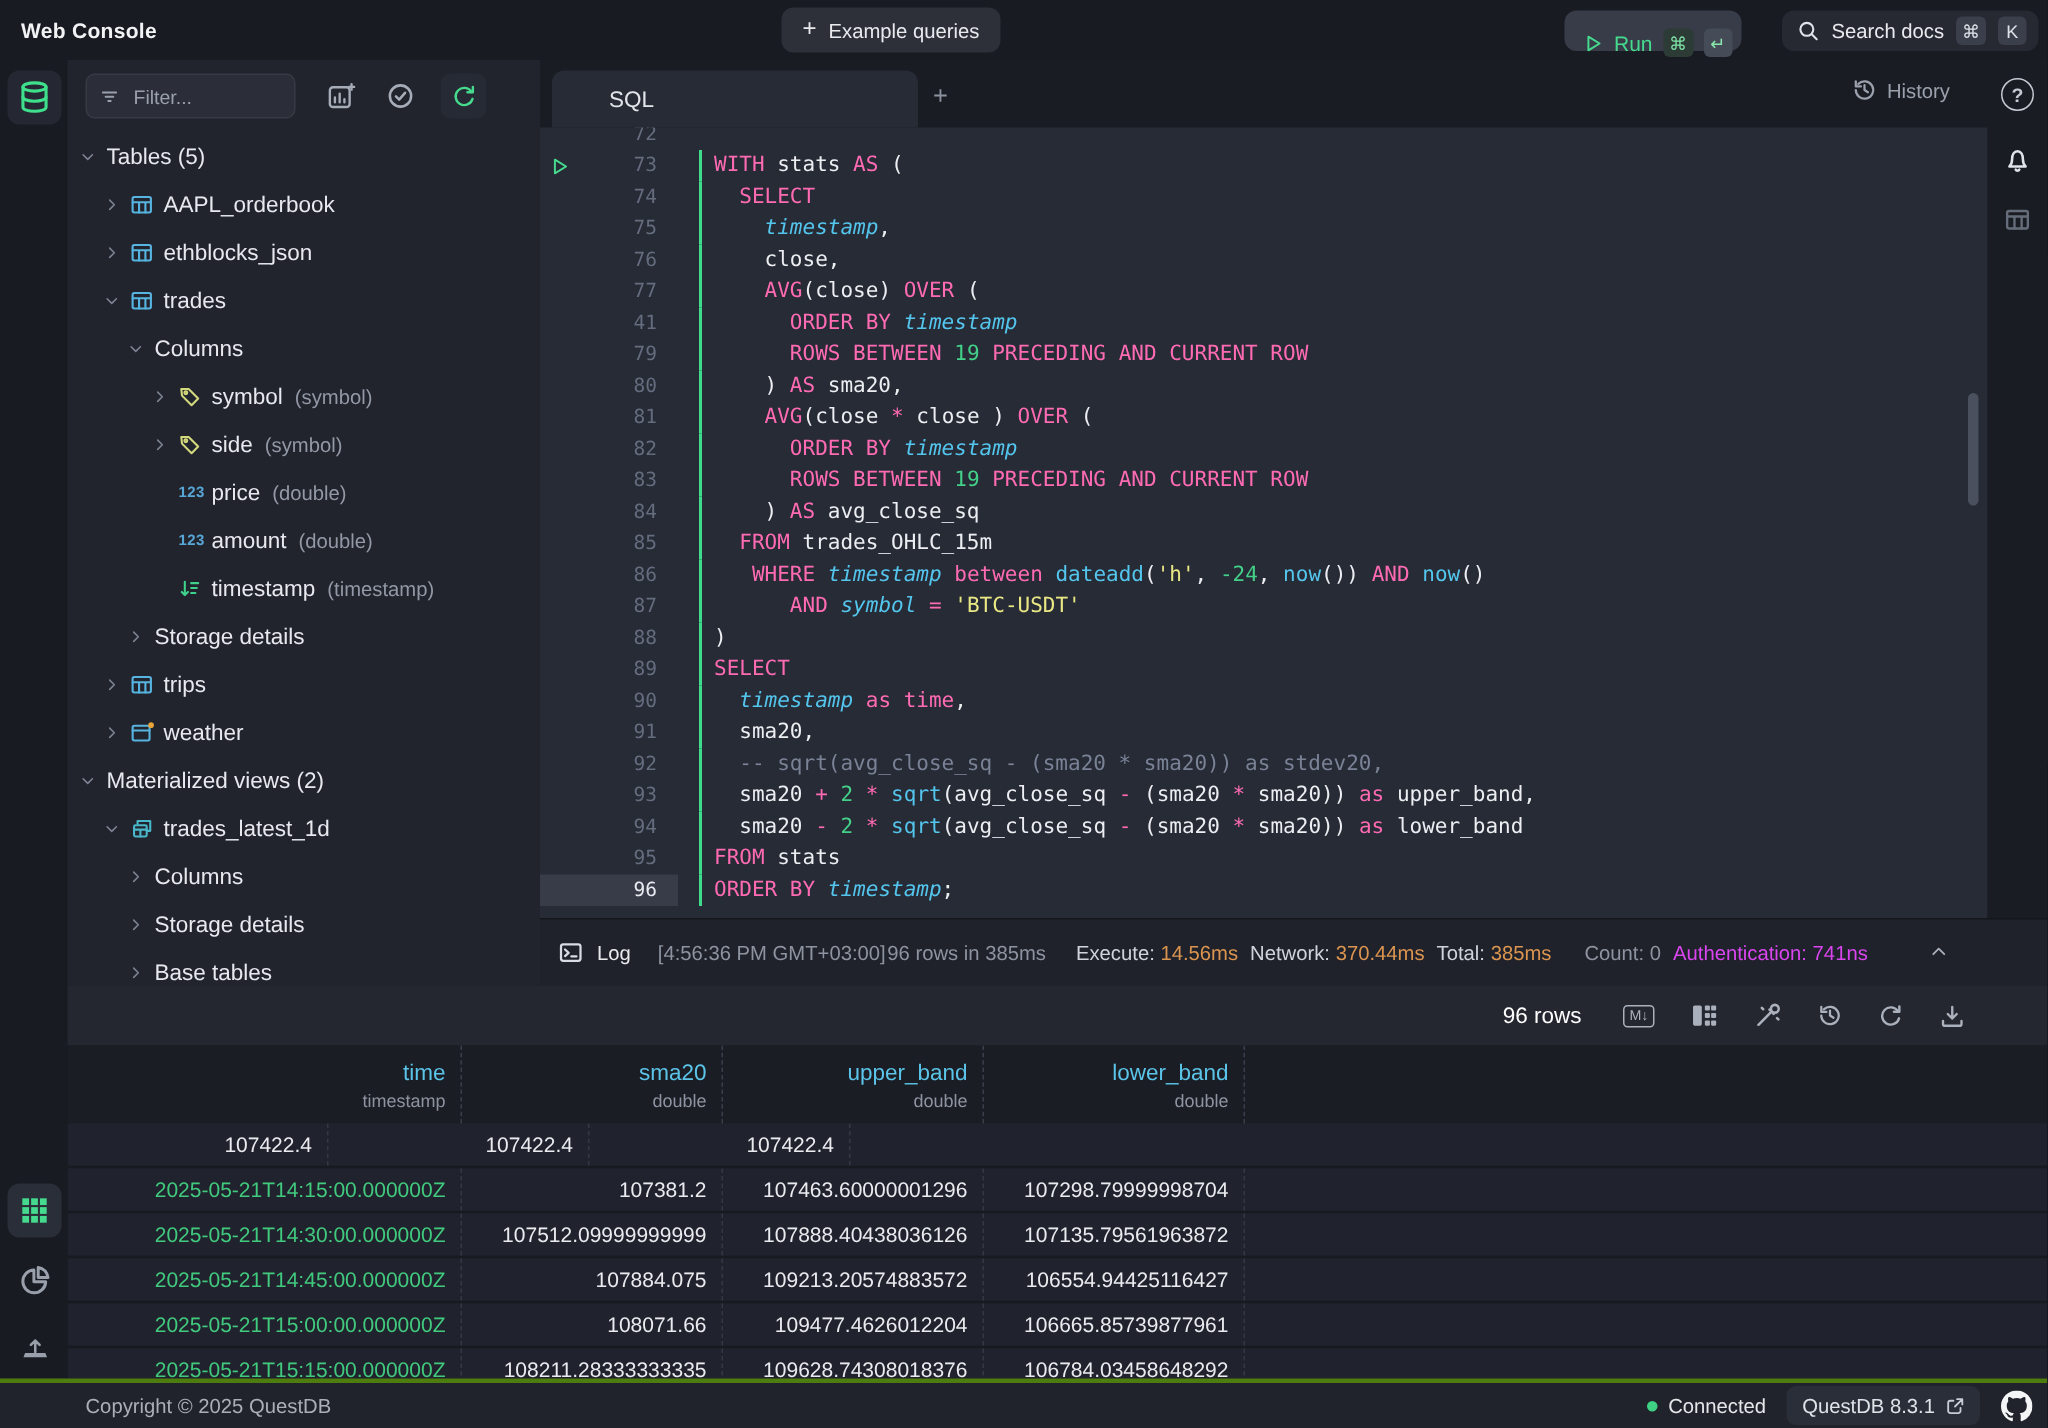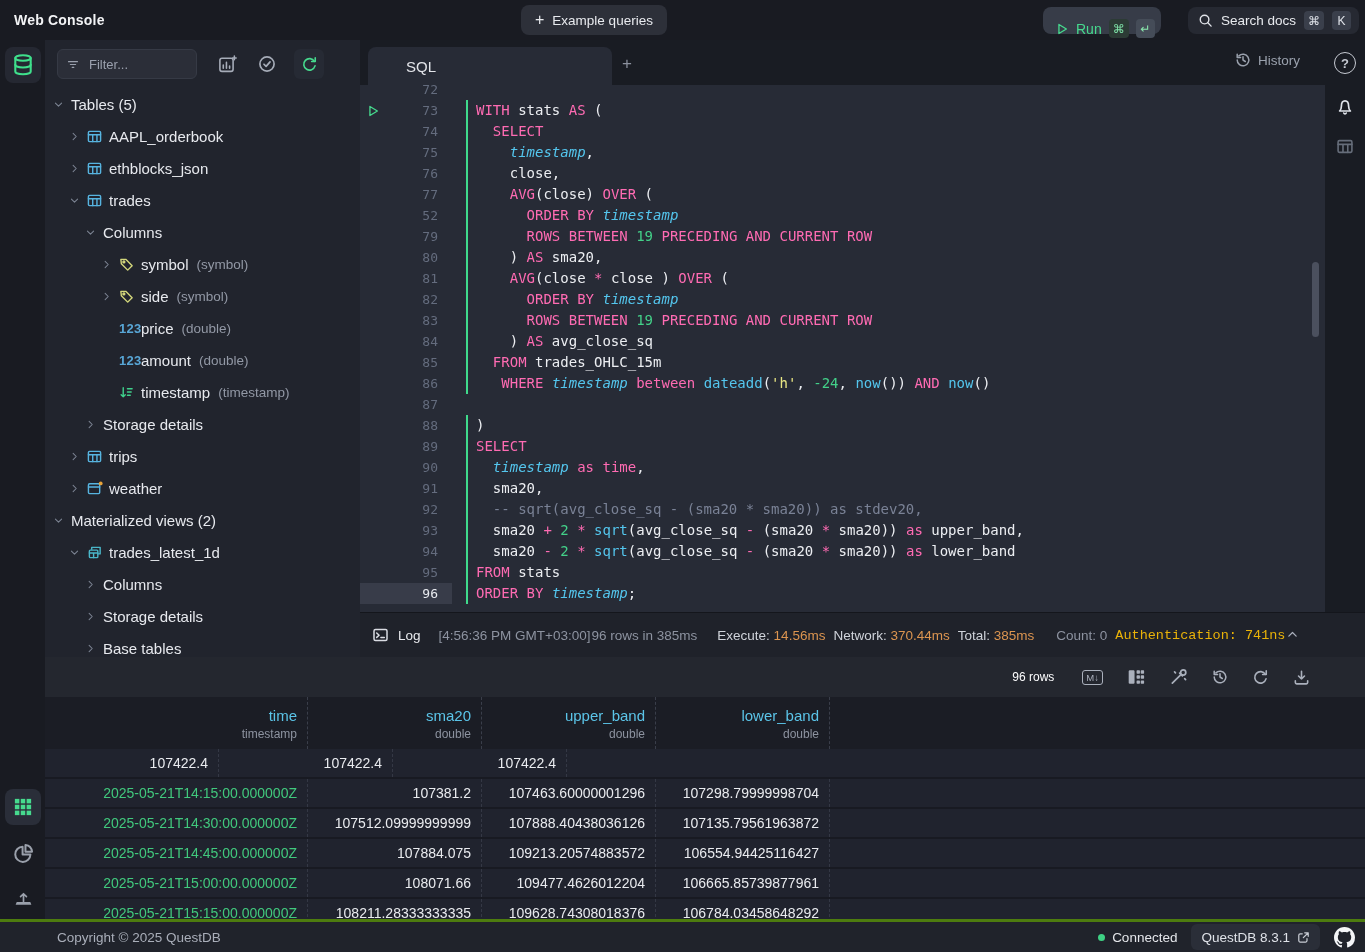--- a/index.html
+++ b/index.html
@@ -46,21 +46,21 @@
               display:flex;align-items:center;justify-content:center;}
   #tree{position:absolute;left:0;top:48px;width:315px;}
   .trow{display:flex;align-items:center;height:32px;cursor:pointer;}
   .chev{width:18px;display:inline-flex;color:#7d8594;flex:0 0 18px;}
   .ticon{width:22px;display:inline-flex;flex:0 0 22px;}
   .ticon.table{color:#57b4e0;}
   .ticon.tablestar{color:#57b4e0;}
   .ticon.matview{color:#4ab6c9;}
   .ticon.tag{color:#d4d87c;}
   .ticon.sort{color:#3fd18c;}
-  .ticon.num{color:#58a6d6;font-size:13px;font-weight:700;letter-spacing:.3px;}
+  .ticon.num{color:#58a6d6;font-size:10px;font-weight:700;letter-spacing:.3px;}
   .tlabel{font-size:15px;color:#e7e9ee;}
   .ttype{font-size:13.5px;color:#9298a5;margin-left:8px;}
 
   
   #editor{left:360px;top:40px;width:965px;height:572px;background:#272b36;overflow:hidden;}
   #tabbar{position:absolute;left:0;top:0;width:965px;height:45px;background:#191c23;}
   #tab-sql{position:absolute;left:8px;top:7px;width:244px;height:38px;background:#272b36;
            border-radius:8px 8px 0 0;display:flex;align-items:center;padding-left:38px;
            font-size:15px;color:#e3e5ea;}
   #tab-add{position:absolute;left:262px;top:14px;color:#8b919e;font-size:17px;cursor:pointer;}
@@ -95,27 +95,27 @@
   #logbar{left:360px;top:612px;width:1005px;height:45px;background:#1f222a;border-top:1px solid #14161c;
           display:flex;align-items:center;font-size:13.5px;color:#d9dce2;}
   #logbar .icon{color:#d9dce2;margin-left:12px;}
   #log-label{margin-left:9px;color:#e8eaee;}
   .log-dim{color:#8d93a0;}
   #log-ts{margin-left:18px;}
   #log-summary{margin-left:1px;}
   .log-metric{margin-left:20px;color:#cfd3da;}
   .log-val{color:#dc9550;}
   #log-count{margin-left:22px;color:#8d93a0;}
-  #log-auth{margin-left:8px;color:#eab308;font-family:Liberation Mono, monospace;}
+  #log-auth{margin-left:8px;color:#d946ef;}
   #log-collapse{position:absolute;right:66px;top:628px;color:#aab0bc;cursor:pointer;}
 
   
   #resultsbar{left:45px;top:657px;width:1320px;height:40px;background:#24272f;}
   #rb-inner{position:absolute;right:55px;top:0;height:40px;display:flex;align-items:center;gap:24px;}
-  #row-count{font-size:12px;color:#fdfdfe;margin-right:4px;}
+  #row-count{font-size:15px;color:#fdfdfe;margin-right:4px;}
   .rb-icon{color:#aab0bc;cursor:pointer;display:inline-flex;}
   .mdbadge{border:1.4px solid #aab0bc;border-radius:3px;font-size:9.5px;padding:1px 3px;color:#aab0bc;}
 
   
   #grid{left:45px;top:697px;width:1320px;height:222px;overflow:hidden;background:#1b1d25;}
   #grid-head{display:flex;height:52px;}
   .ghc{border-right:1px dashed #3a3e4a;padding:10px 10px 0 0;text-align:right;}
   .ghname{font-size:15px;color:#5bc4e8;}
   .ghtype{font-size:12px;color:#8d93a0;margin-top:3px;}
   .grow{display:flex;height:30px;background:#20232e;border-bottom:2px solid #181a22;}
@@ -529,21 +529,21 @@
           <div class="cline">
             <div class="gut">
               <span class="gplay"></span>
               <span class="gnum">77</span>
             </div>
             <span class="ctext"><span class="tk-p">    </span><span class="tk-k">AVG</span><span class="tk-p">(close) </span><span class="tk-k">OVER</span><span class="tk-p"> (</span></span>
           </div>
           <div class="cline">
             <div class="gut">
               <span class="gplay"></span>
-              <span class="gnum">52</span>
+              <span class="gnum">41</span>
             </div>
             <span class="ctext"><span class="tk-p">      </span><span class="tk-k">ORDER BY</span><span class="tk-p"> </span><span class="tk-v">timestamp</span></span>
           </div>
           <div class="cline">
             <div class="gut">
               <span class="gplay"></span>
               <span class="gnum">79</span>
             </div>
             <span class="ctext"><span class="tk-p">      </span><span class="tk-k">ROWS BETWEEN</span><span class="tk-p"> </span><span class="tk-n">19</span><span class="tk-p"> </span><span class="tk-k">PRECEDING AND CURRENT ROW</span></span>
           </div>
@@ -594,20 +594,21 @@
               <span class="gplay"></span>
               <span class="gnum">86</span>
             </div>
             <span class="ctext"><span class="tk-p">   </span><span class="tk-k">WHERE</span><span class="tk-p"> </span><span class="tk-v">timestamp</span><span class="tk-p"> </span><span class="tk-k">between</span><span class="tk-p"> </span><span class="tk-f">dateadd</span><span class="tk-p">(</span><span class="tk-s">'h'</span><span class="tk-p">, </span><span class="tk-n">-24</span><span class="tk-p">, </span><span class="tk-f">now</span><span class="tk-p">()) </span><span class="tk-k">AND</span><span class="tk-p"> </span><span class="tk-f">now</span><span class="tk-p">()</span></span>
           </div>
           <div class="cline">
             <div class="gut">
               <span class="gplay"></span>
               <span class="gnum">87</span>
             </div>
+            <span class="ctext"><span class="tk-p">      </span><span class="tk-k">AND</span><span class="tk-p"> </span><span class="tk-v">symbol</span><span class="tk-p"> </span><span class="tk-o">=</span><span class="tk-p"> </span><span class="tk-s">'BTC-USDT'</span></span>
           </div>
           <div class="cline">
             <div class="gut">
               <span class="gplay"></span>
               <span class="gnum">88</span>
             </div>
             <span class="ctext"><span class="tk-p">)</span></span>
           </div>
           <div class="cline">
             <div class="gut">

